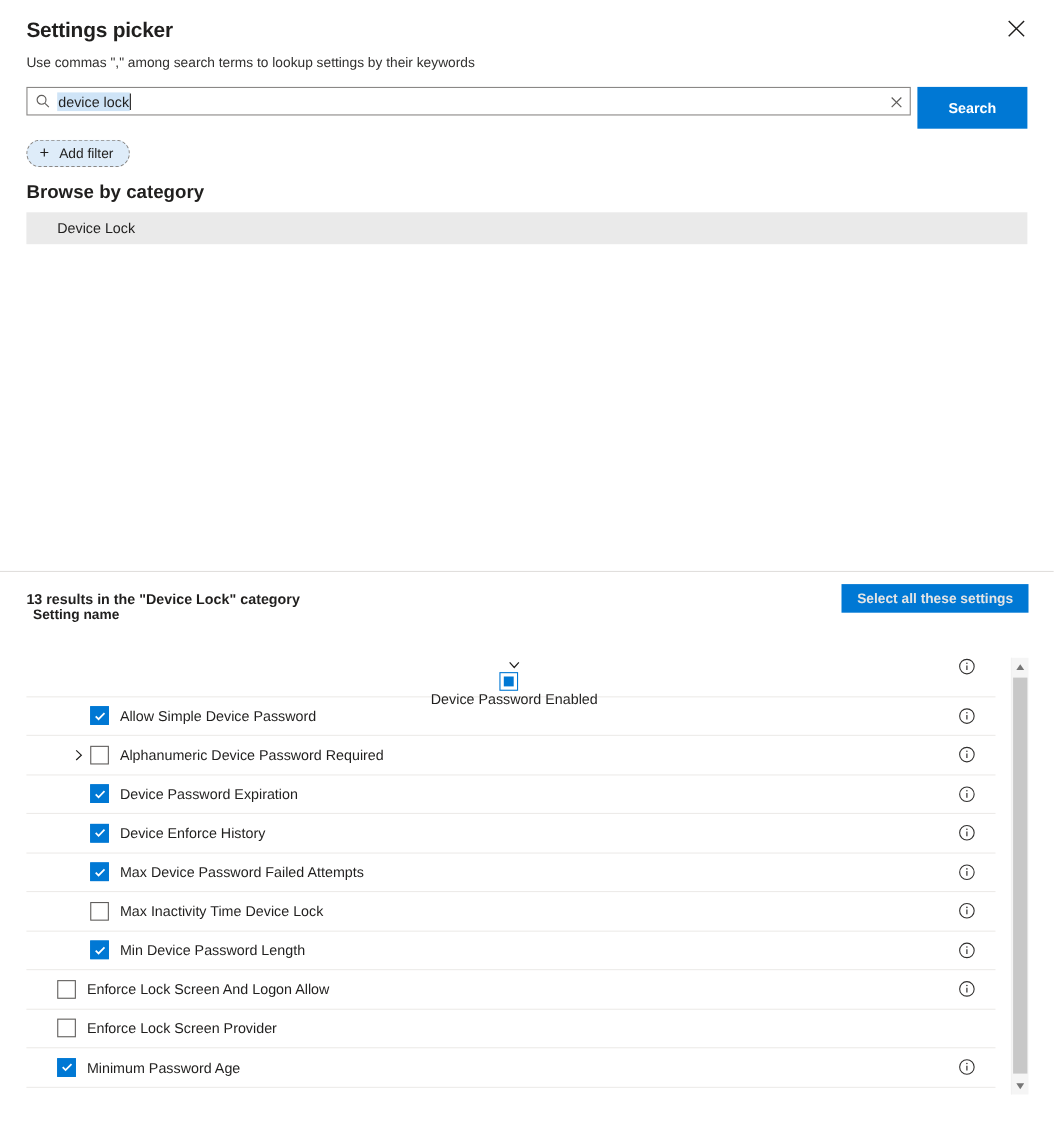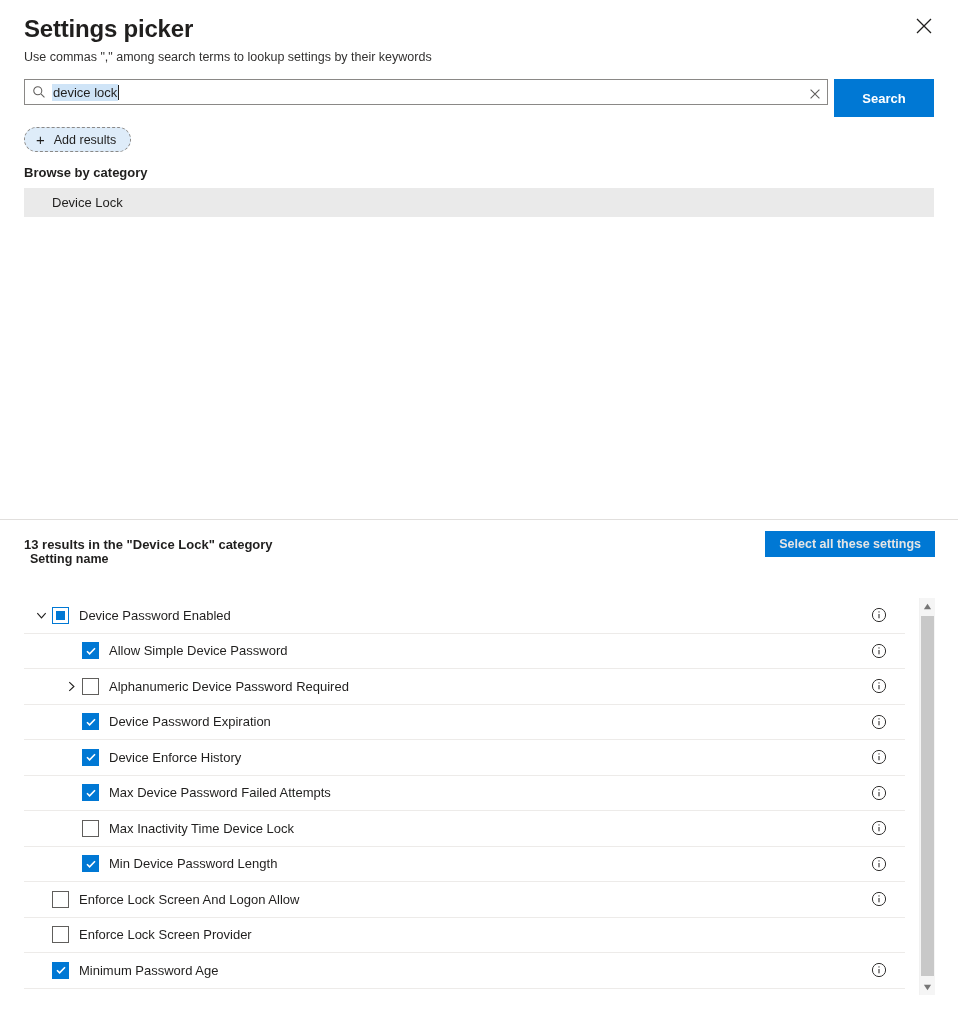--- a/index.html
+++ b/index.html
@@ -16,21 +16,21 @@
     width: 958px; height: 1023px;
     background: #ffffff;
   }
 
   
   .header {
     padding: 14px 24px 0 24px;
     position: relative;
   }
   .title {
-    font-size: 24px;
+    font-size: 19px;
     font-weight: 600;
     color: #201f1e;
     letter-spacing: -0.2px;
     line-height: 30px;
   }
   .subtitle {
     font-size: 12.5px;
     color: #323130;
     margin-top: 5px;
     line-height: 16px;
@@ -122,21 +122,21 @@
   }
   .add-filter .plus {
     font-size: 15px;
     line-height: 1;
     color: #201f1e;
   }
 
   
   .browse-label {
     margin: 13px 24px 0 24px;
-    font-size: 13px;
+    font-size: 17px;
     font-weight: 700;
     color: #201f1e;
   }
   .category-list {
     margin: 8px 24px 0 24px;
   }
   .category-item {
     height: 29px;
     background: #eaeaea;
     display: flex;
@@ -205,21 +205,21 @@
     position: relative;
   }
   .row {
     height: 35.5px;
     border-bottom: 1px solid #edebe9;
     display: flex;
     align-items: center;
     position: relative;
     cursor: pointer;
   }
-  .row:first-child { border-top: none; }
+  .row:first-child { border-top: none; flex-direction: column; }
 
   .chev {
     width: 22px;
     display: flex;
     align-items: center;
     justify-content: center;
     color: #201f1e;
     flex: 0 0 auto;
     cursor: pointer;
   }
@@ -324,21 +324,21 @@
           <path d="M1.6 1.6 L10.4 10.4 M10.4 1.6 L1.6 10.4"></path>
         </svg>
       </span>
     </div>
     <button class="search-button">Search</button>
   </div>
 
   <div class="filter-row">
     <div class="add-filter">
       <span class="plus">+</span>
-      <span>Add results</span>
+      <span>Add filter</span>
     </div>
   </div>
 
   <div class="browse-label">Browse by category</div>
   <div class="category-list">
     <div class="category-item">
       <span>Device Lock</span>
     </div>
   </div>
 

